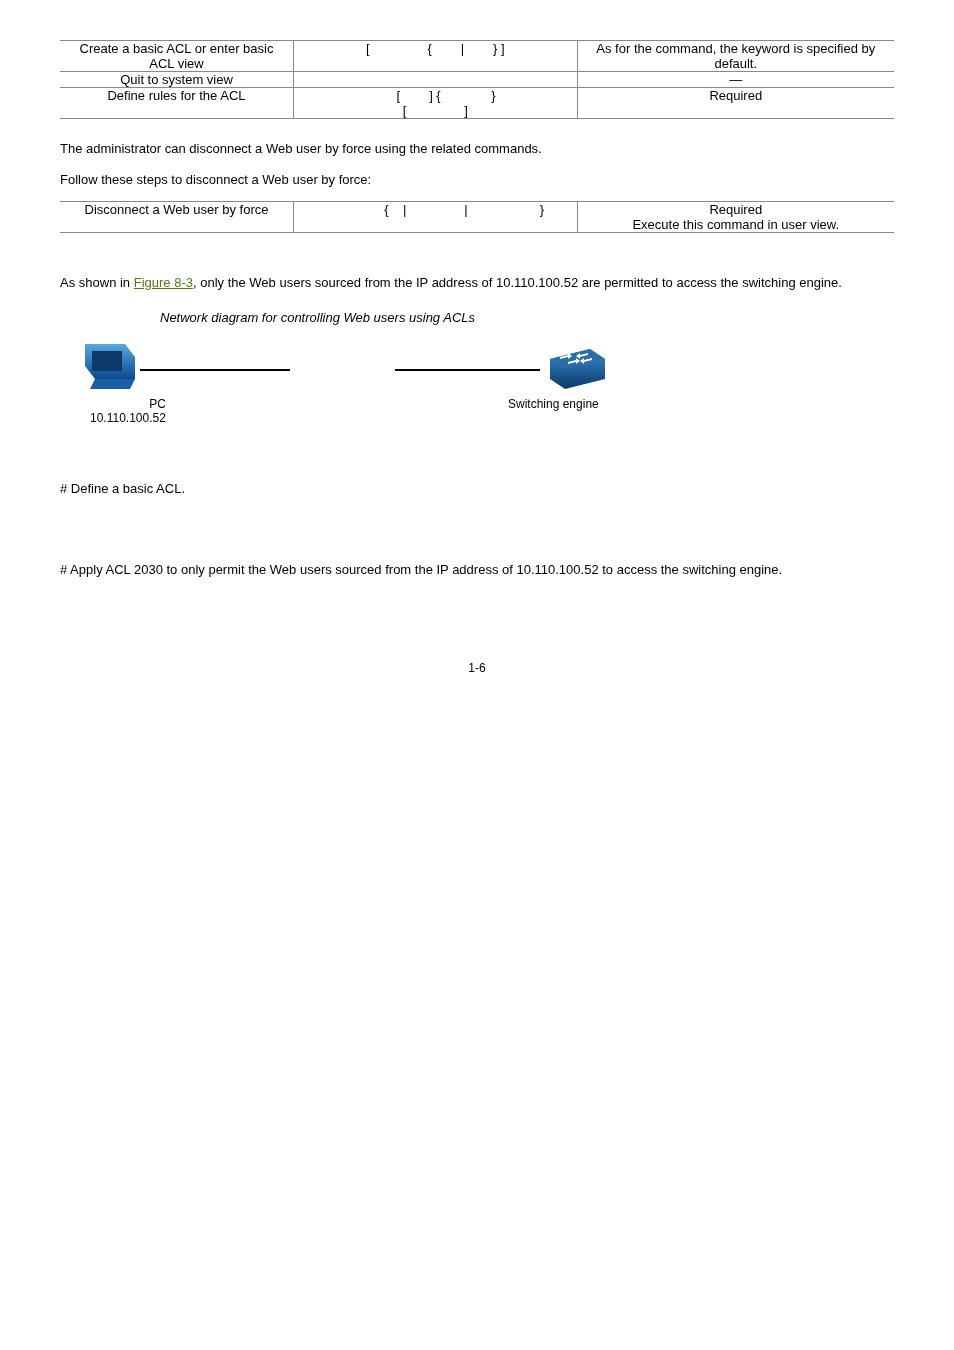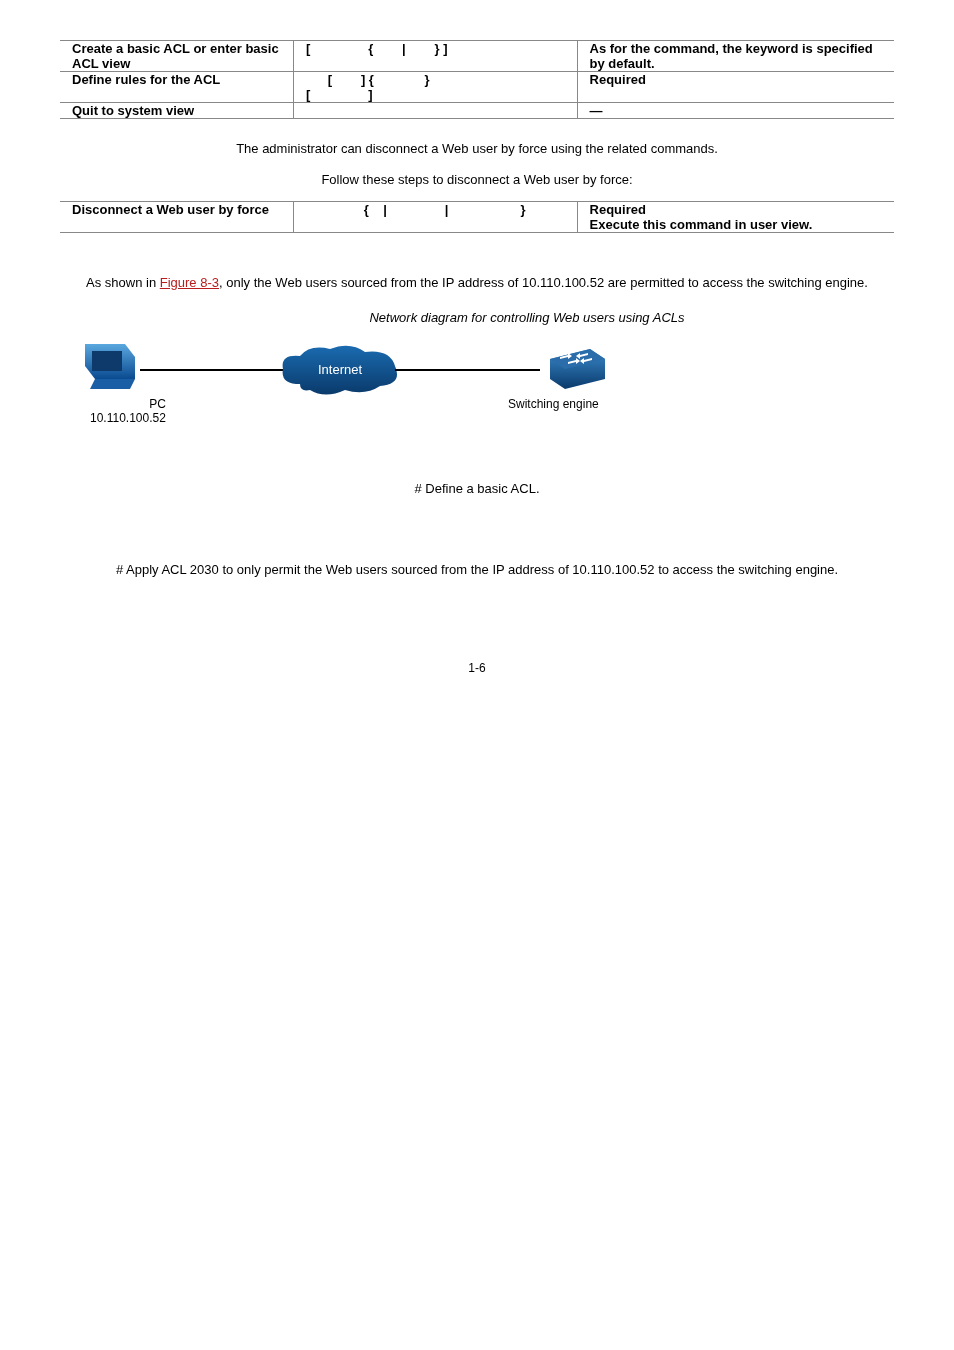--- a/index.html
+++ b/index.html
@@ -14,33 +14,32 @@
   }
   table {
     border-collapse: collapse;
     width: 100%;
     margin-bottom: 20px;
   }
   td, th {
     border: 1px solid #888;
     padding: 0 12px;
     vertical-align: top;
-    text-align: left;
-    font-weight: bold;
+    text-align: center;
+    font-weight: normal;
   }
   td.nb-left { border-left: none; }
   td.nb-right { border-right: none; }
   td.nb-top { border-top: none; }
   p {
     margin: 10px 0;
     line-height: 1.6;
-    text-align: center;
   }
   .link {
-    color: #b91c1c;
+    color: #4d7c0f;
     text-decoration: underline;
   }
   .diagram {
     margin: 10px 0 30px 0;
     position: relative;
     height: 110px;
   }
   .pc-icon {
     position: absolute;
     left: 20px;
@@ -107,29 +106,29 @@
     <td class="nb-right nb-top"></td>
   </tr>
   <tr>
     <td class="nb-left">Create a basic ACL or enter basic ACL view</td>
     <td>[&nbsp;&nbsp;&nbsp;&nbsp;&nbsp;&nbsp;&nbsp;&nbsp;&nbsp;&nbsp;&nbsp;&nbsp;&nbsp;&nbsp;&nbsp;&nbsp;{&nbsp;&nbsp;&nbsp;&nbsp;&nbsp;&nbsp;&nbsp;&nbsp;|&nbsp;&nbsp;&nbsp;&nbsp;&nbsp;&nbsp;&nbsp;&nbsp;} ]</td>
     <td class="nb-right">
       <span>As for the </span><span> command, the </span><span> keyword is specified by default.</span>
     </td>
   </tr>
   <tr>
+    <td class="nb-left">Quit to system view</td>
+    <td></td>
+    <td class="nb-right">—</td>
+  </tr>
+  <tr>
     <td class="nb-left">Define rules for the ACL</td>
     <td style="white-space:pre-line">&nbsp;&nbsp;&nbsp;&nbsp;&nbsp;&nbsp;[&nbsp;&nbsp;&nbsp;&nbsp;&nbsp;&nbsp;&nbsp;&nbsp;] {&nbsp;&nbsp;&nbsp;&nbsp;&nbsp;&nbsp;&nbsp;&nbsp;&nbsp;&nbsp;&nbsp;&nbsp;&nbsp;&nbsp;}
 [&nbsp;&nbsp;&nbsp;&nbsp;&nbsp;&nbsp;&nbsp;&nbsp;&nbsp;&nbsp;&nbsp;&nbsp;&nbsp;&nbsp;&nbsp;&nbsp;]</td>
     <td class="nb-right">Required</td>
-  </tr>
-  <tr>
-    <td class="nb-left">Quit to system view</td>
-    <td></td>
-    <td class="nb-right">—</td>
   </tr>
 </tbody>
   </table>
 
 <p>The administrator can disconnect a Web user by force using the related commands.</p>
 <p>Follow these steps to disconnect a Web user by force:</p>
 
 <table>
   <tbody>
       <tr>
@@ -166,32 +165,20 @@
       <path d="M5,5 L45,5 L55,18 L55,40 L15,40 L5,27 Z" fill="url(#gblue)" stroke="none"></path>
       <rect x="12" y="12" width="30" height="20" fill="#0d3a6b"></rect>
       <path d="M15,40 L55,40 L50,50 L10,50 Z" fill="#1a5fa5"></path>
     </svg>
   </div>
   <div class="pc-label">
     <div>PC</div>
     <div>10.110.100.52</div>
   </div>
   <div class="line1"></div>
-  <div class="cloud">
-    <svg width="130" height="55" viewBox="0 0 130 55">
-      <defs>
-        <linearGradient id="gcloud" x1="0" y1="0" x2="0" y2="1">
-          <stop offset="0" stop-color="#1a6bb0"></stop>
-          <stop offset="1" stop-color="#0a3a6b"></stop>
-        </linearGradient>
-      </defs>
-      <path d="M25,40 Q5,40 8,25 Q5,10 25,12 Q35,0 55,5 Q75,-3 90,8 Q115,5 120,22 Q128,40 105,42 Q90,52 70,46 Q50,55 35,46 Q25,48 25,40 Z" fill="url(#gcloud)"></path>
-      <text x="65" y="30" fill="#fff" font-size="13" text-anchor="middle">Internet</text>
-    </svg>
-  </div>
   <div class="line2"></div>
   <div class="switch-icon">
     <svg width="70" height="50" viewBox="0 0 70 50">
       <defs>
         <linearGradient id="gsw" x1="0" y1="0" x2="0" y2="1">
           <stop offset="0" stop-color="#3a8acc"></stop>
           <stop offset="1" stop-color="#0a3a6b"></stop>
         </linearGradient>
       </defs>
       <path d="M10,15 L50,5 L65,15 L65,35 L25,45 L10,35 Z" fill="url(#gsw)"></path>

